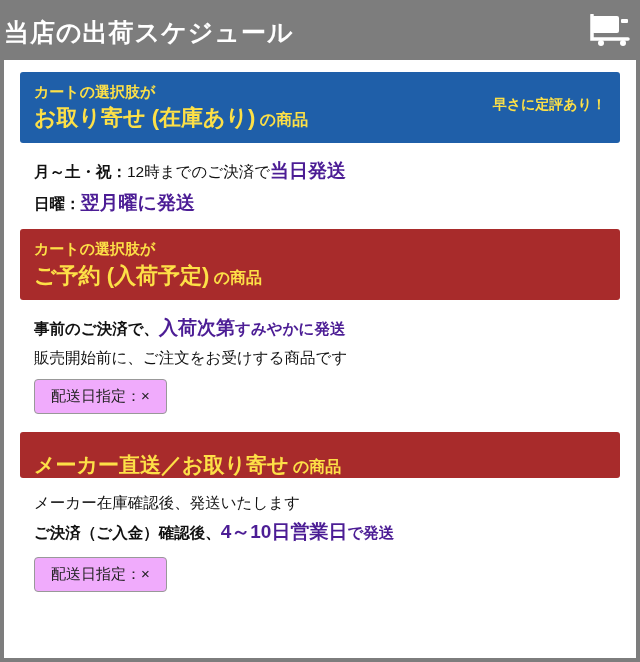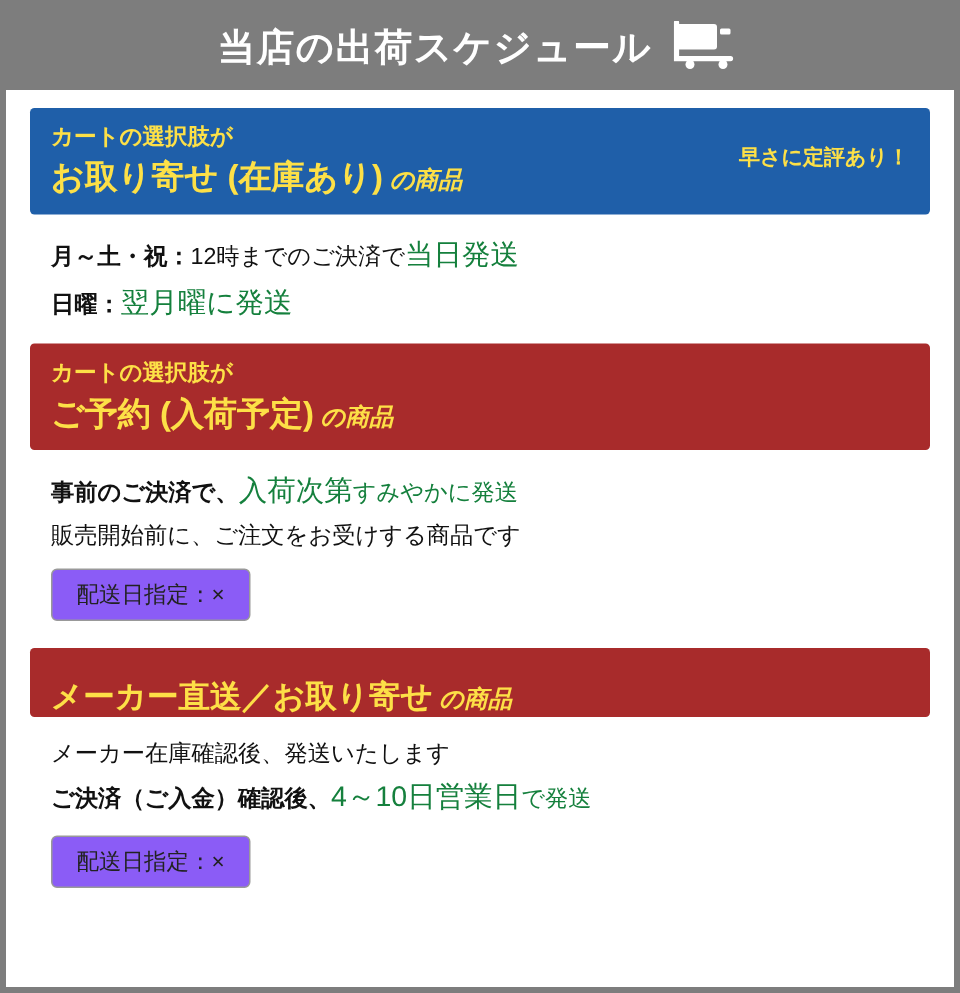--- a/index.html
+++ b/index.html
@@ -22,21 +22,21 @@
     display: flex;
     flex-direction: column;
   }
   .header {
     background: #7d7d7d;
     color: #ffffff;
     height: 56px;
     flex: 0 0 56px;
     display: flex;
     align-items: center;
-    justify-content: center;
+    justify-content: space-between;
     gap: 14px;
   }
   .header-title {
     font-size: 25px;
     font-weight: bold;
     letter-spacing: 1px;
     line-height: 1;
   }
   .cart-icon {
     display: block;
@@ -66,21 +66,20 @@
   .banner-big {
     font-size: 22px;
     font-weight: bold;
     line-height: 1.3;
     margin: 0;
     white-space: nowrap;
   }
   .banner-big .suffix {
     font-size: 16px;
     font-weight: bold;
-    font-style: italic;
   }
   .banner-note {
     position: absolute;
     right: 14px;
     bottom: 29px;
     font-size: 14px;
     font-weight: bold;
     white-space: nowrap;
   }
 
@@ -97,35 +96,35 @@
     padding: 12px 14px 10px 14px;
   }
   .detail-line {
     font-size: 15.5px;
     color: #111111;
     line-height: 1.7;
     white-space: nowrap;
   }
   .detail-line .lead { font-weight: bold; }
   .em-red {
-    color: #15803d;
-    font-weight: normal;
+    color: #4c1d95;
+    font-weight: bold;
     font-size: 19px;
   }
   .em-red.small { font-size: 15.5px; }
 
   .tag {
     display: inline-block;
     border: 1px solid #999999;
     border-radius: 4px;
     padding: 7px 16px;
     font-size: 15px;
     color: #222222;
     margin-top: 8px;
-    background: #8b5cf6;
+    background: #f0abfc;
     white-space: nowrap;
   }
 
   .spacer-8 { height: 8px; }
 </style>
 </head>
 <body>
 
 <div class="page">
 

